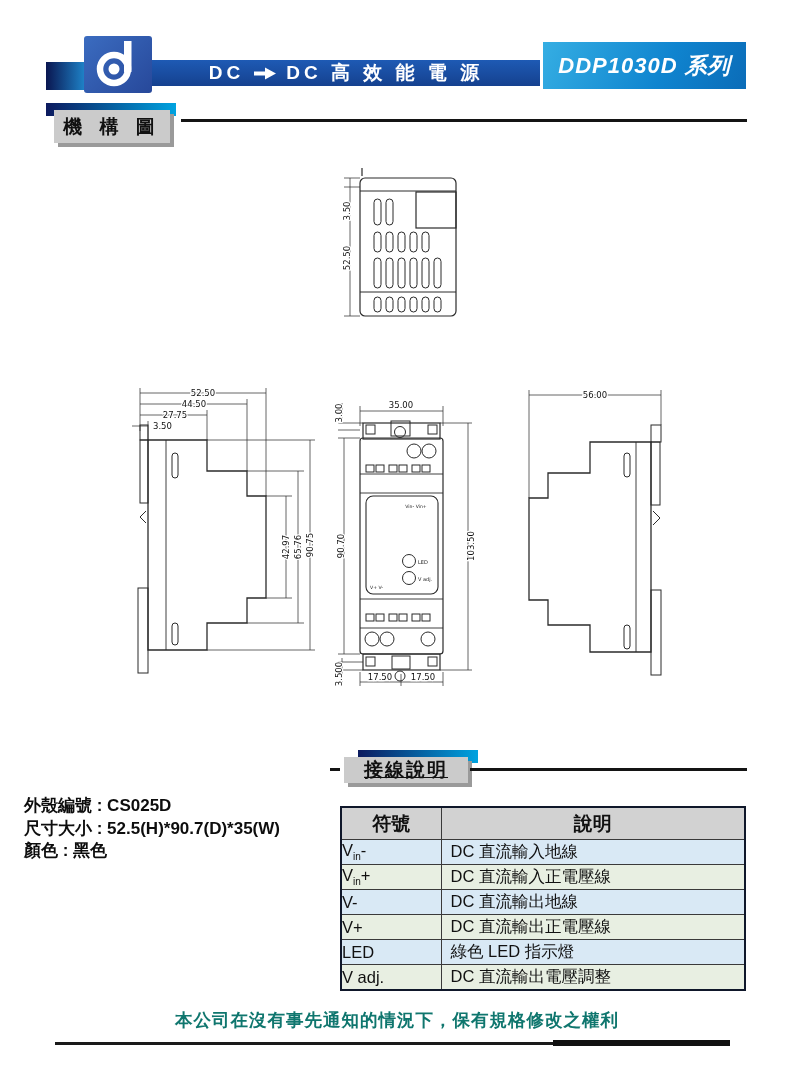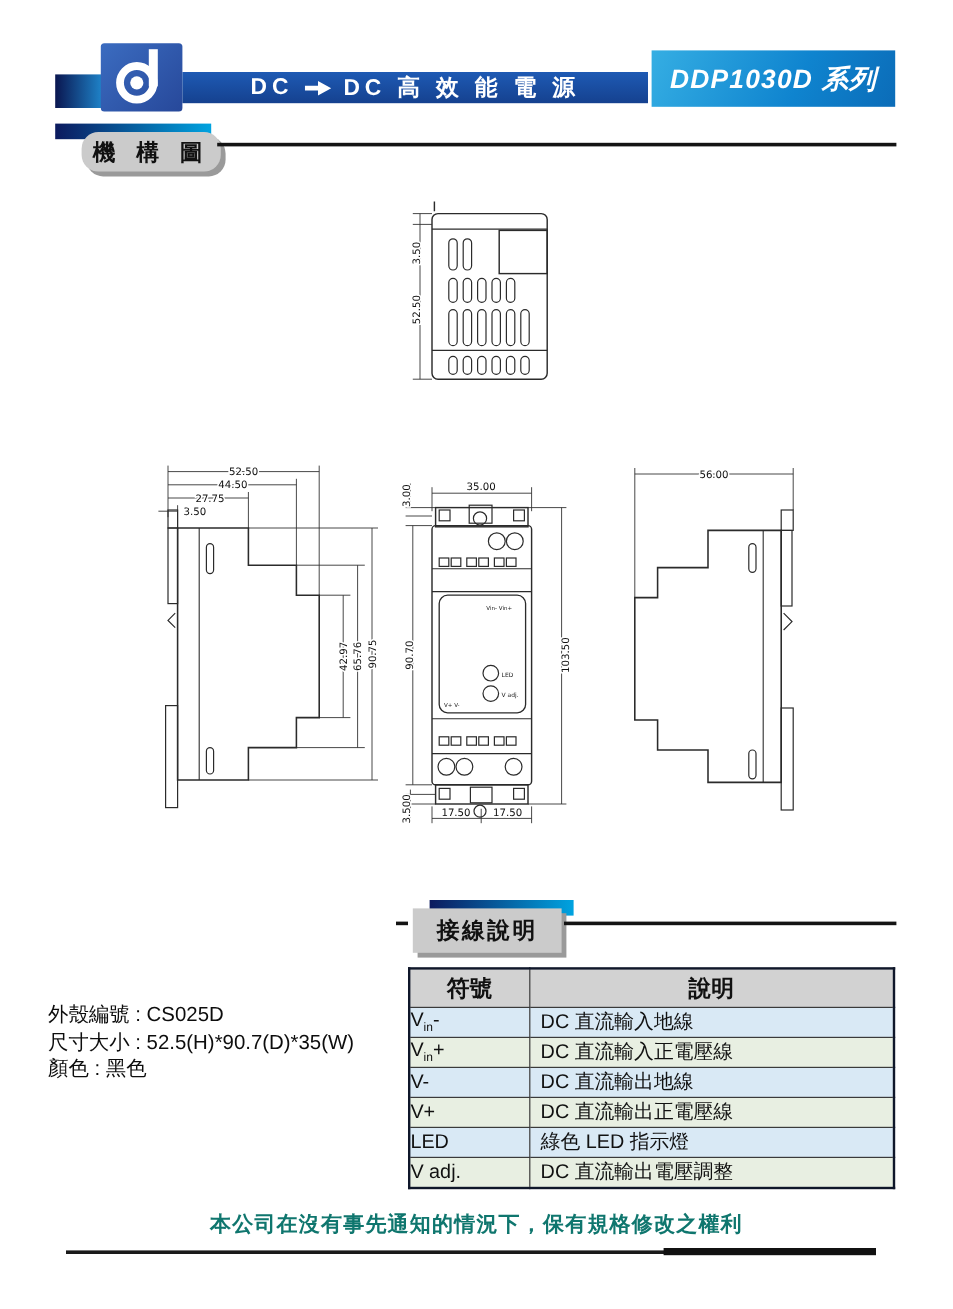--- a/index.html
+++ b/index.html
@@ -21,37 +21,37 @@
               background:linear-gradient(115deg,#35aee3 0%,#0f84cf 60%,#0b6cb8 100%);
               display:flex;align-items:center;justify-content:center;
               color:#fff;font-weight:bold;font-style:italic;font-size:22px;letter-spacing:1px;}
 
   
   .sec-bar{height:13px;background:linear-gradient(90deg,#0c1a5e,#00a3e0);}
   .sec-box{background:#cbcbcb;box-shadow:4px 4px 0 #9a9a9a;
            display:flex;align-items:center;justify-content:center;
            font-size:19px;font-weight:bold;color:#111;}
   .mech-bar{left:46px;top:103px;width:130px;}
-  .mech-box{left:68px;top:110px;width:116px;height:33px;letter-spacing:6px;border-radius:14px;}
+  .mech-box{left:54px;top:110px;width:116px;height:33px;letter-spacing:6px;}
   .rule{background:#141414;height:3px;}
   .rule-mech{left:181px;top:119px;width:566px;}
   .wiring-bar{left:358px;top:750px;width:120px;}
-  .wiring-box{left:344px;top:757px;width:124px;height:37px;letter-spacing:2px;}
+  .wiring-box{left:344px;top:757px;width:124px;height:26px;letter-spacing:2px;text-decoration:underline;}
   .rule-wiring{left:470px;top:768px;width:277px;}
   .rule-dash{left:330px;top:768px;width:10px;}
 
   
   .drw{position:absolute;}
   .dimtxt{fill:#111;font-size:8.5px;stroke:#fff;stroke-width:2.5px;paint-order:stroke;
           font-family:"DejaVu Sans","Liberation Sans",sans-serif;}
   .paneltxt{fill:#222;stroke:none;font-family:"DejaVu Sans",sans-serif;}
 
   
-  .specs{left:40px;top:795px;width:312px;font-size:17px;font-weight:normal;
-         line-height:22.5px;color:#0d0d0d;margin-top:40px;}
+  .specs{left:24px;top:795px;width:312px;font-size:17px;font-weight:bold;
+         line-height:22.5px;color:#0d0d0d;}
 
   
   .wiring-table{left:340px;top:806px;width:406px;border-collapse:collapse;
                 table-layout:fixed;border:2px solid #0f172a;}
   .wiring-table th,.wiring-table td{border:1.5px solid #3a3a3a;}
   .wiring-table th{background:#d2d2d2;font-size:19px;height:29px;font-weight:bold;}
   .wiring-table td{height:24px;font-size:16.5px;padding:0;}
   .wiring-table td.sym{}
   .wiring-table td.desc{padding-left:9px;}
   .wiring-table tbody tr:nth-child(odd){background:#d9e9f5;}

